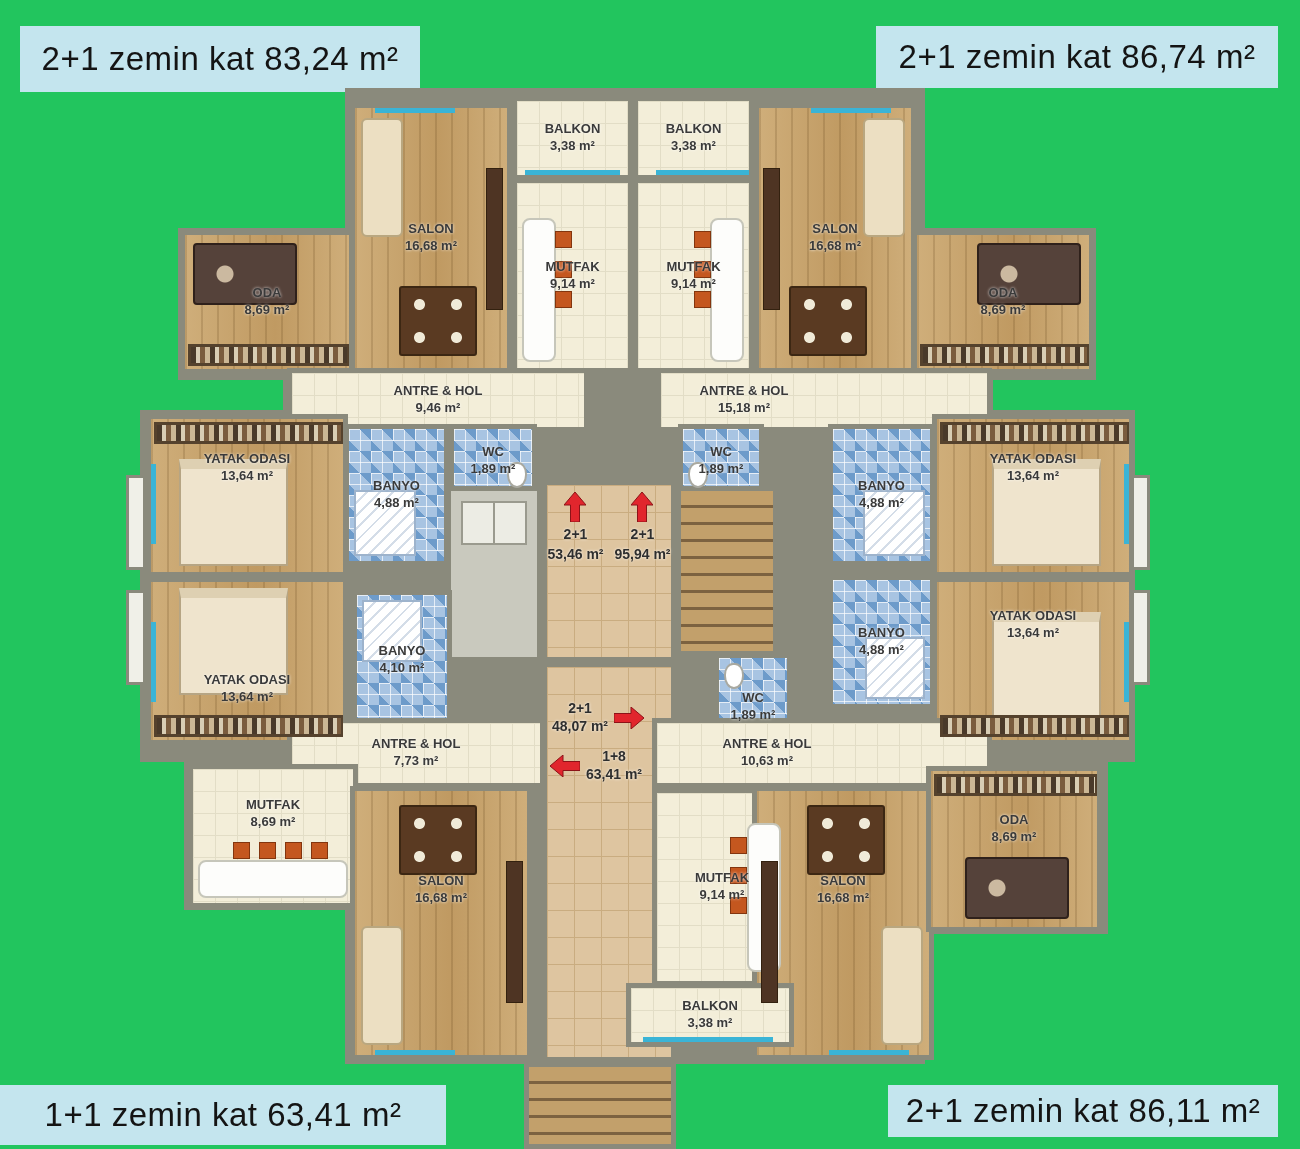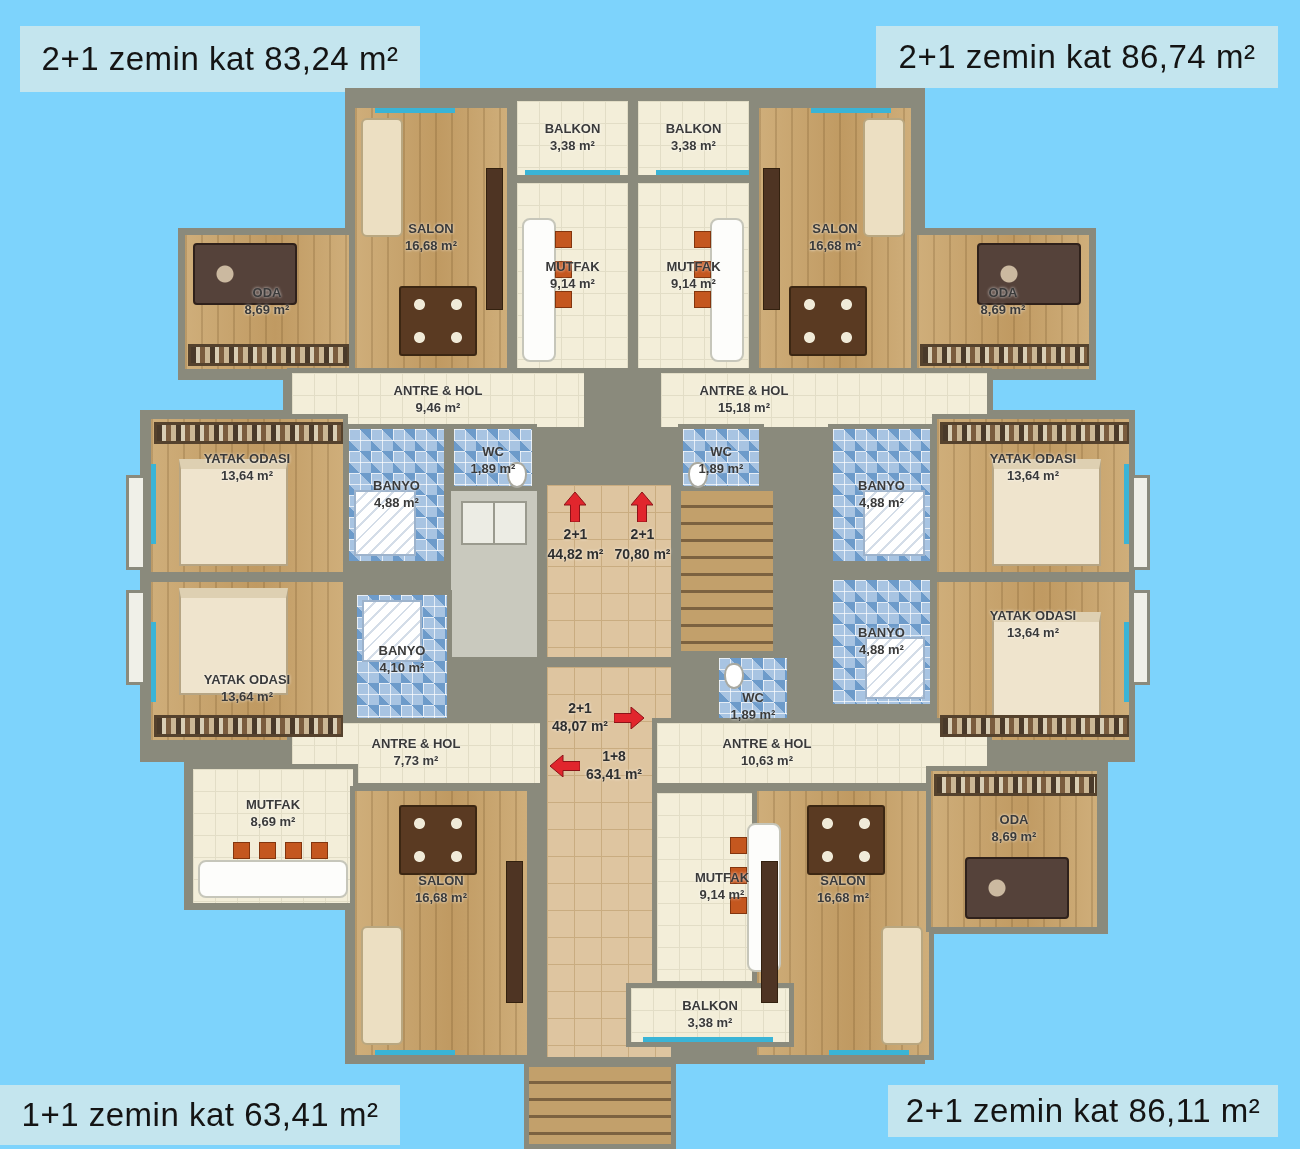--- a/index.html
+++ b/index.html
@@ -1,16 +1,16 @@
 <!DOCTYPE html>
 <html><head>
 <meta charset="utf-8">
 <style>
   html,body{margin:0;padding:0;background:#fff;}
-  #canvas{position:relative;width:1300px;height:1149px;background:#7dd3fc;overflow:hidden;
+  #canvas{position:relative;width:1300px;height:1149px;background:#22c55e;overflow:hidden;
           font-family:"Liberation Sans",sans-serif;}
 
   
   .plan-label{position:absolute;background:#c4e5ee;color:#141414;
     display:flex;align-items:center;justify-content:center;
     font-size:33px;font-weight:500;letter-spacing:.5px;}
 
   
   .mass{position:absolute;background:#8a8a7c;}
 
@@ -74,21 +74,21 @@
   .marker-row .mtxt{text-align:center;line-height:1.25;}
   .arrow-svg{display:block;}
 </style>
 </head>
 <body>
 
 <div id="canvas">
 
   <div class="plan-label" style="left:20px;top:26px;width:400px;height:66px">2+1 zemin kat 83,24 m²</div>
   <div class="plan-label" style="left:876px;top:26px;width:402px;height:62px">2+1 zemin kat 86,74 m²</div>
-  <div class="plan-label" style="left:0px;top:1085px;width:400px;height:60px">1+1 zemin kat 63,41 m²</div>
+  <div class="plan-label" style="left:0px;top:1085px;width:446px;height:60px">1+1 zemin kat 63,41 m²</div>
   <div class="plan-label" style="left:888px;top:1085px;width:390px;height:52px">2+1 zemin kat 86,11 m²</div>
 
   <div class="mass" style="left:345px;top:88px;width:580px;height:292px"></div>
   <div class="mass" style="left:178px;top:228px;width:186px;height:152px"></div>
   <div class="mass" style="left:908px;top:228px;width:188px;height:152px"></div>
   <div class="mass" style="left:283px;top:358px;width:710px;height:436px"></div>
   <div class="mass" style="left:140px;top:410px;width:215px;height:352px"></div>
   <div class="mass" style="left:930px;top:410px;width:205px;height:352px"></div>
   <div class="mass" style="left:345px;top:768px;width:580px;height:296px"></div>
   <div class="mass" style="left:184px;top:760px;width:176px;height:150px"></div>
@@ -256,28 +256,28 @@
   <div class="room tan" style="left:542px;top:662px;width:134px;height:400px"></div>
 
   <div class="room steps" style="left:524px;top:1062px;width:152px;height:87px"></div>
 
   <div class="hall-markers">
     <div class="marker">
       <svg class="arrow-svg" width="22" height="30" viewBox="0 0 22 30">
           <path d="M11 0 L22 13 L15.5 13 L15.5 30 L6.5 30 L6.5 13 L0 13 Z" fill="#e1262d" stroke="#8c1318"></path>
         </svg>
       <span>2+1</span>
-      <span>44,82 m²</span>
+      <span>53,46 m²</span>
     </div>
     <div class="marker">
       <svg class="arrow-svg" width="22" height="30" viewBox="0 0 22 30">
           <path d="M11 0 L22 13 L15.5 13 L15.5 30 L6.5 30 L6.5 13 L0 13 Z" fill="#e1262d" stroke="#8c1318"></path>
         </svg>
       <span>2+1</span>
-      <span>70,80 m²</span>
+      <span>95,94 m²</span>
     </div>
   </div>
 
   <div class="marker-row" style="left:552px;top:700px">
     <div class="mtxt">
       <span>2+1</span><br>
       <span>48,07 m²</span>
     </div>
     <svg class="arrow-svg" width="30" height="22" viewBox="0 0 30 22">
         <path d="M0 6.5 L17 6.5 L17 0 L30 11 L17 22 L17 15.5 L0 15.5 Z" fill="#e1262d" stroke="#8c1318"></path>

